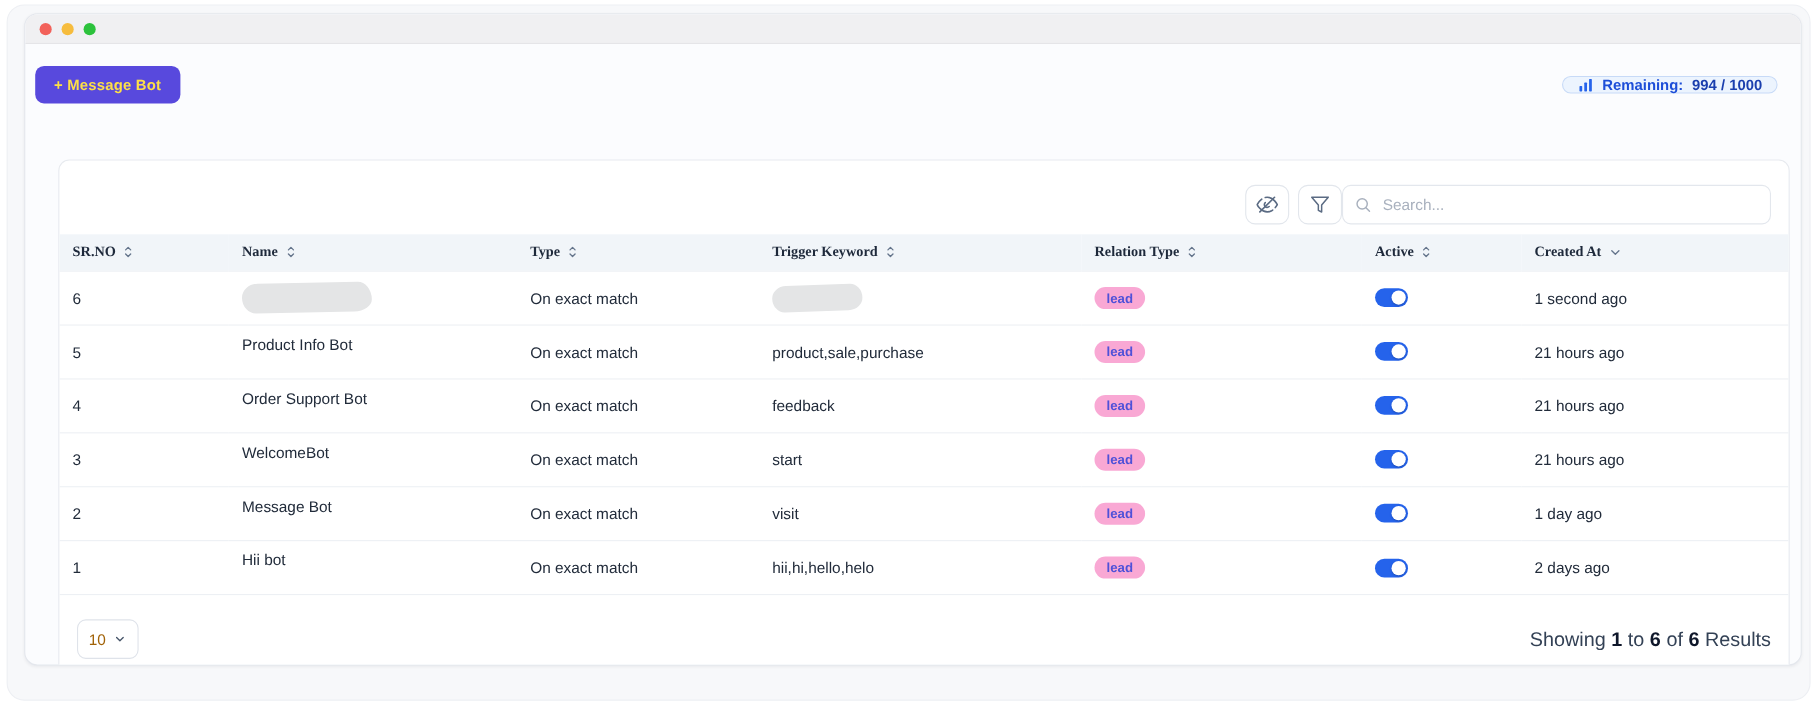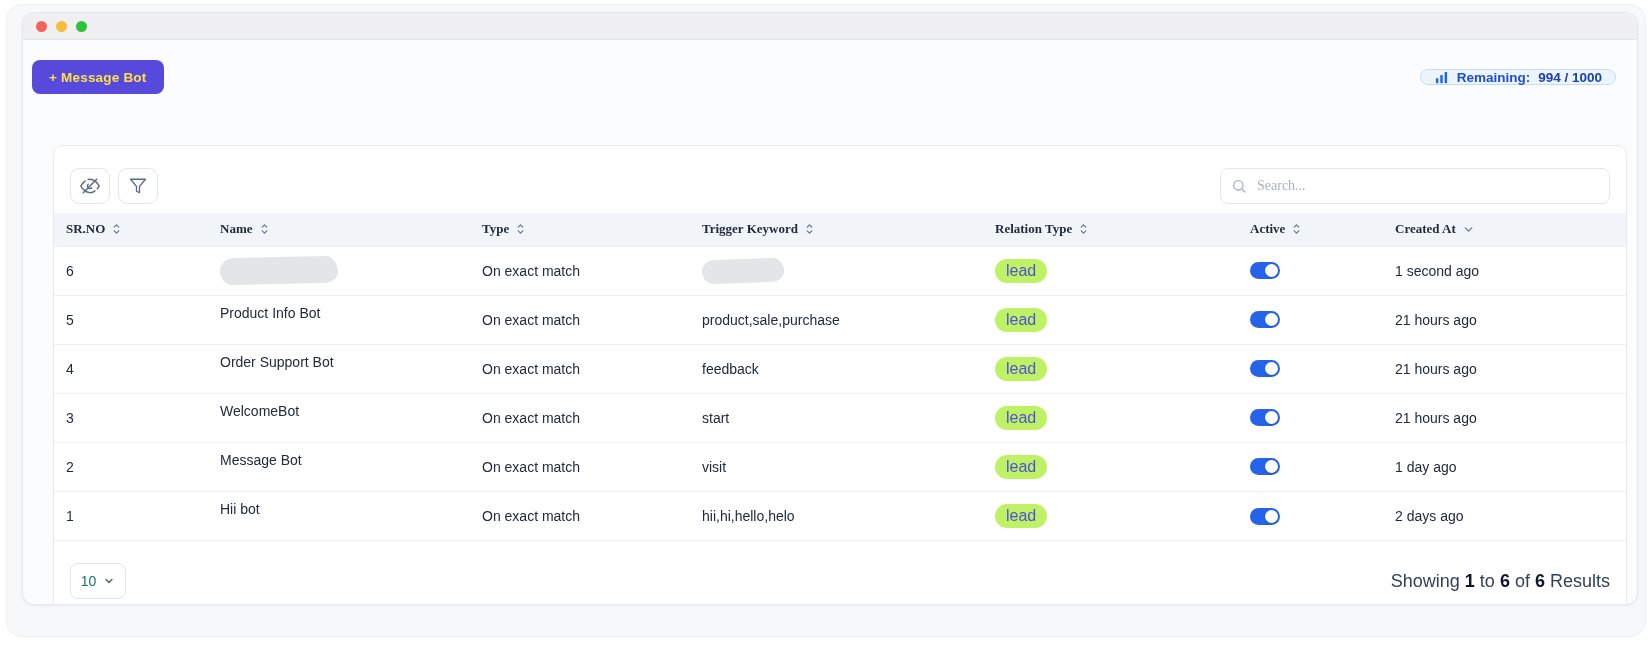--- a/index.html
+++ b/index.html
@@ -26,44 +26,44 @@
   .add-btn { height:34px; padding:0 17px; background:#5849dd; color:#fde047; border:none;
              border-radius:8px; font-family:inherit; font-size:13.5px; font-weight:600; letter-spacing:.2px; cursor:pointer; }
   .remaining-badge { height:16px; display:flex; align-items:center; gap:8px; padding:0 13px;
                      background:#ecf4fe; border:1px solid #c7daf7; border-radius:8px;
                      color:#1d4ed8; font-size:13.5px; font-weight:600; }
   .remaining-badge strong { font-weight:800; color:#1b3fae; }
 
   .card { position:absolute; left:30px; right:10px; top:105px; height:475px;
           background:#fff; border:1px solid #e7eaef; border-radius:10px; overflow:hidden; }
 
-  .card-toolbar { height:67px; display:flex; align-items:center; justify-content:space-between;
-                  padding:13px 16px 0 16px;font-family:Liberation Serif, serif; }
+  .card-toolbar { height:67px; display:flex; align-items:center; justify-content:flex-end;
+                  padding:13px 16px 0 16px; }
   .btn-group { display:flex; gap:8px; }
   .icon-btn { width:40px; height:36px; background:#fff; border:1px solid #e2e6ec; border-radius:9px;
               display:flex; align-items:center; justify-content:center; color:#5b6b83; cursor:pointer; }
   .icon-btn svg { display:block; }
 
   .search-box { position:relative; width:390px; height:36px; }
   .search-box svg { position:absolute; left:11px; top:10px; color:#a9b1be; }
   .search-box input { width:100%; height:100%; border:1px solid #e3e7ed; border-radius:8px;
                       padding:0 12px 0 36px; font-family:inherit; font-size:14px; color:#111827; outline:none; }
   .search-box input::placeholder { color:#a9b1be; }
 
   table { width:100%; border-collapse:collapse; table-layout:fixed; }
   thead th { height:33px; background:#f1f5f9; text-align:left; padding:0 12px;
              font-size:13px; font-weight:700; color:#1e293b; white-space:nowrap;font-family:Liberation Serif, serif; }
   thead th .th-inner { display:flex; align-items:center; gap:6px; }
   .sort-icon { color:#64748b; display:inline-flex; }
   tbody td { height:49px; border-top:1px solid #edf0f4; padding:0 12px; font-size:14px;
              color:#212b3a; vertical-align:middle; white-space:nowrap; }
   .raise { display:inline-block; transform:translateY(-7px); }
 
-  .badge-lead { display:inline-block; padding:3px 11px; background:#bef264; color:#4f51d8;
-                font-size:16px; font-weight:400; border-radius:999px; }
+  .badge-lead { display:inline-block; padding:3px 11px; background:#f9a8d4; color:#4f51d8;
+                font-size:12px; font-weight:700; border-radius:999px; }
 
   .toggle { width:30px; height:17px; border-radius:999px; background:#2563eb; position:relative;
             display:inline-block; cursor:pointer; vertical-align:middle; }
   .toggle::after { content:""; position:absolute; top:2px; width:13px; height:13px; border-radius:50%;
                    background:#fff; box-shadow:0 1px 2px rgba(0,0,0,.2); }
   .toggle.on::after { right:2px; }
   .toggle:not(.on) { background:#cbd5e1; }
   .toggle:not(.on)::after { left:2px; }
 
   .blob { background:#e4e5e6; display:none; }
@@ -71,21 +71,21 @@
                transform:rotate(-1.2deg); }
   .blob-trigger { width:82px; height:24px; border-radius:14px 12px 14px 12px / 12px 14px 12px 14px;
                   transform:rotate(-2deg); }
   tr.redact-name .blob-name { display:block; }
   tr.redact-trigger .blob-trigger { display:block; }
 
   .card-footer { height:81px; border-top:1px solid #edf0f4; display:flex; align-items:center;
                  justify-content:space-between; padding:0 16px; }
   .page-size { width:56px; height:36px; border:1px solid #dfe3ea; border-radius:8px; background:#fff;
                display:flex; align-items:center; justify-content:center; gap:7px;
-               font-size:14px; color:#0f766e; cursor:pointer; }
+               font-size:14px; color:#a16207; cursor:pointer; }
   .page-size svg { color:#475569; }
   .showing { font-size:18px; color:#334155; }
   .showing b { color:#0f172a; font-weight:700; }
 </style>
 </head>
 <body>
 
 <div class="stage">
   <div class="frame">
     <div class="window">

